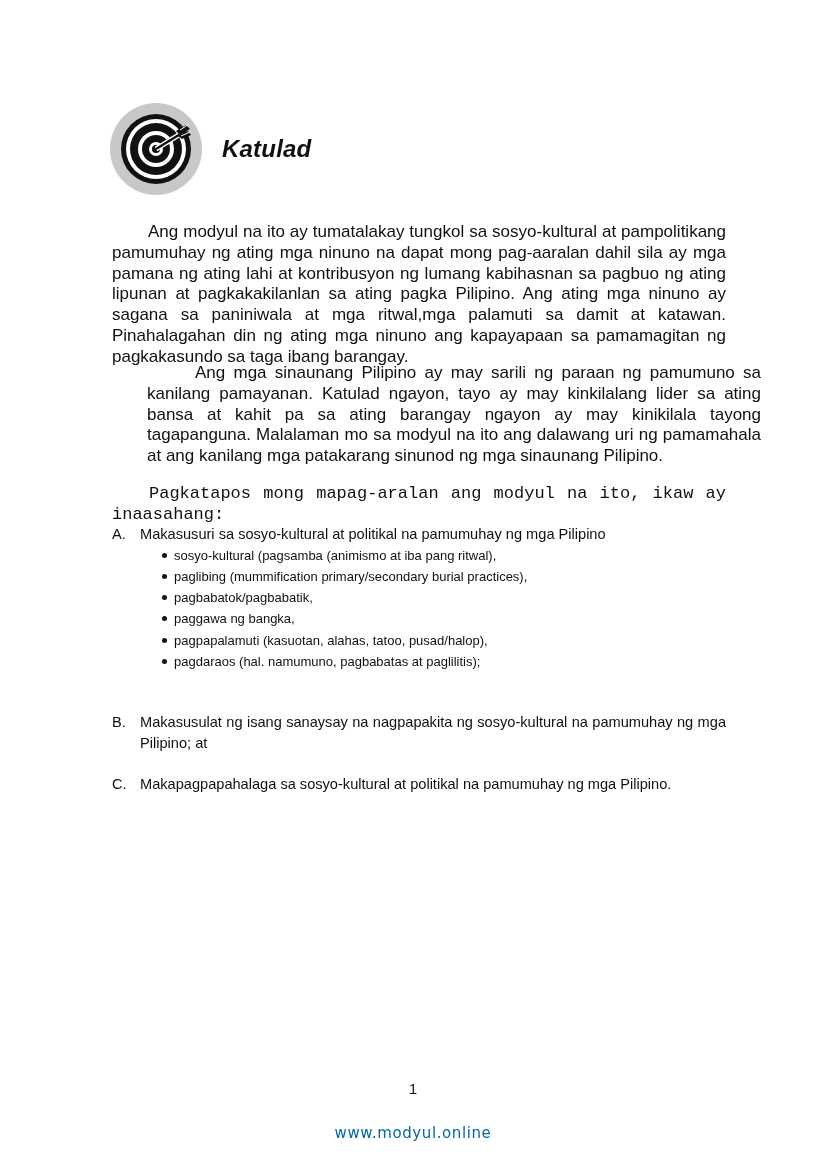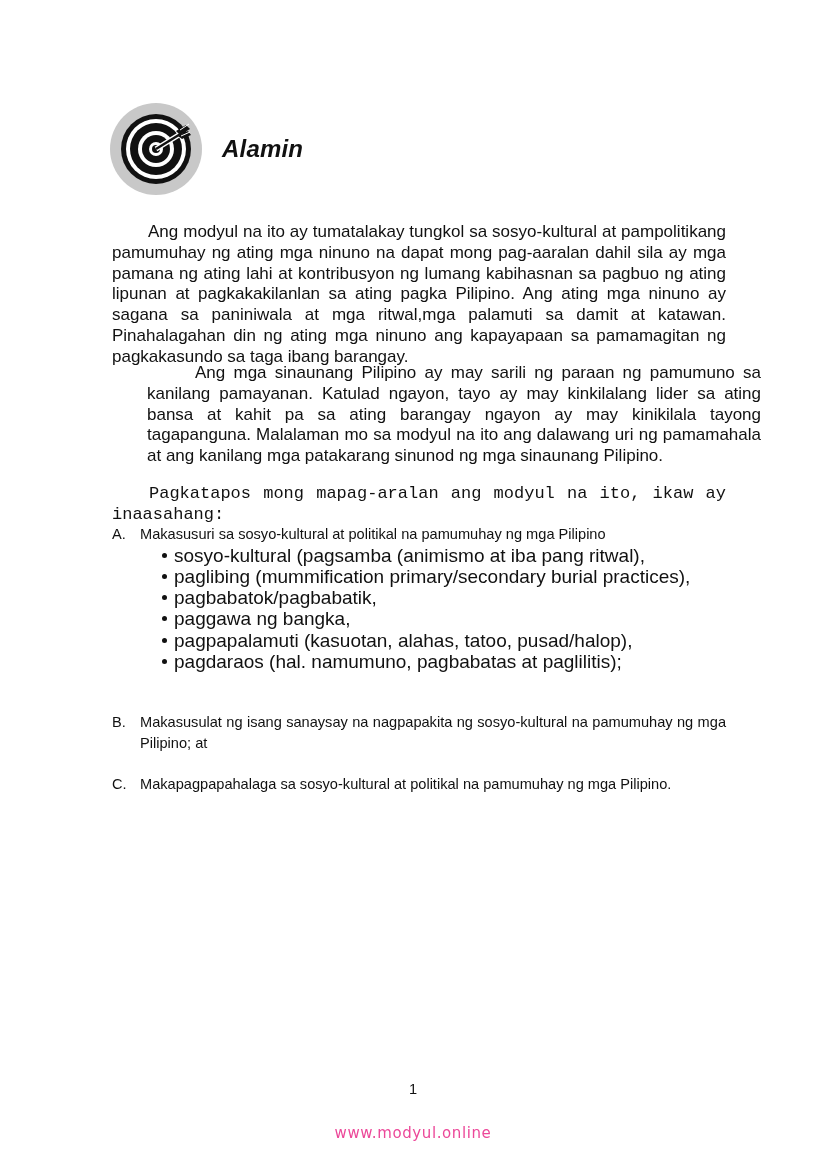--- a/index.html
+++ b/index.html
@@ -22,26 +22,26 @@
   #p3 { top: 484px; text-indent: 37px; font-family: Liberation Mono, monospace; }
 
   .obj { position: absolute; left: 112px; width: 614px; font-size: 14.6px; line-height: 20.8px; }
   .obj .letter { position: absolute; left: 0; top: 0; }
   .obj .text { margin-left: 28px; text-align: justify; text-align-last: left; }
   #objA { top: 524px; }
   #objB { top: 712px; }
   #objC { top: 774px; }
 
   .bullets { list-style: none; margin: 0; padding: 0; margin-left: 49px; }
-  .bullets li { position: relative; padding-left: 13px; font-size: 19px; line-height: 21.2px; }
+  .bullets li { position: relative; padding-left: 13px; font-size: 13px; line-height: 21.2px; }
   .bullets li .dot { position: absolute; left: 1px; top: 8px; width: 5px; height: 5px; border-radius: 50%; background: #111; }
 
   .page-number { position: absolute; left: 0; width: 826px; top: 1081px; text-align: center; font-size: 14.6px; }
   .watermark { position: absolute; left: 0; width: 826px; top: 1124px; text-align: center; font-size: 15px;
-               color: #ec4899; letter-spacing: 0.6px; font-family: "DejaVu Sans", sans-serif; }
+               color: #0369a1; letter-spacing: 0.6px; font-family: "DejaVu Sans", sans-serif; }
 </style>
 </head>
 <body>
 
 <div class="page">
 
   <div class="header">
     <svg class="target-icon" viewBox="0 0 92 92">
       <circle cx="46" cy="46" r="46" fill="#c8c8c8"></circle>
       <circle cx="46" cy="46" r="35" fill="#111"></circle>
@@ -51,21 +51,21 @@
       <circle cx="46" cy="46" r="14" fill="#111"></circle>
       <circle cx="46" cy="46" r="7" fill="#fff"></circle>
       <circle cx="46" cy="46" r="4" fill="#111"></circle>
       <line x1="46" y1="46" x2="72" y2="30" stroke="#fff" stroke-width="5"></line>
       <line x1="46" y1="46" x2="72" y2="30" stroke="#111" stroke-width="2.5"></line>
       <path d="M66 28 L76 22 L80 26 L70 32 Z" fill="#111"></path>
       <path d="M68 33 L78 28 L81 32 L72 36 Z" fill="#111"></path>
       <line x1="70" y1="27" x2="79" y2="21" stroke="#fff" stroke-width="1"></line>
       <line x1="71" y1="33" x2="80" y2="29" stroke="#fff" stroke-width="1"></line>
     </svg>
-    <div class="title">Alamin</div>
+    <div class="title">Katulad</div>
   </div>
 
   <div class="body-text" id="p1">
     <p class="para indent1">Ang modyul na ito ay tumatalakay tungkol sa sosyo-kultural at pampolitikang pamumuhay ng ating mga ninuno na dapat mong pag-aaralan dahil sila ay mga pamana ng ating lahi at kontribusyon ng lumang kabihasnan sa pagbuo ng ating lipunan at pagkakakilanlan sa ating pagka Pilipino. Ang ating mga ninuno ay sagana sa paniniwala at mga ritwal,mga palamuti sa damit at katawan. Pinahalagahan din ng ating mga ninuno ang kapayapaan sa pamamagitan ng pagkakasundo sa taga ibang barangay.</p>
   </div>
 
   <div class="body-text" id="p2">
     <p class="para indent2">Ang mga sinaunang Pilipino ay may sarili ng paraan ng pamumuno sa kanilang pamayanan. Katulad ngayon, tayo ay may kinkilalang lider sa ating bansa at kahit pa sa ating barangay ngayon ay may kinikilala tayong tagapanguna. Malalaman mo sa modyul na ito ang dalawang uri ng pamamahala at ang kanilang mga patakarang sinunod ng mga sinaunang Pilipino.</p>
   </div>
 

